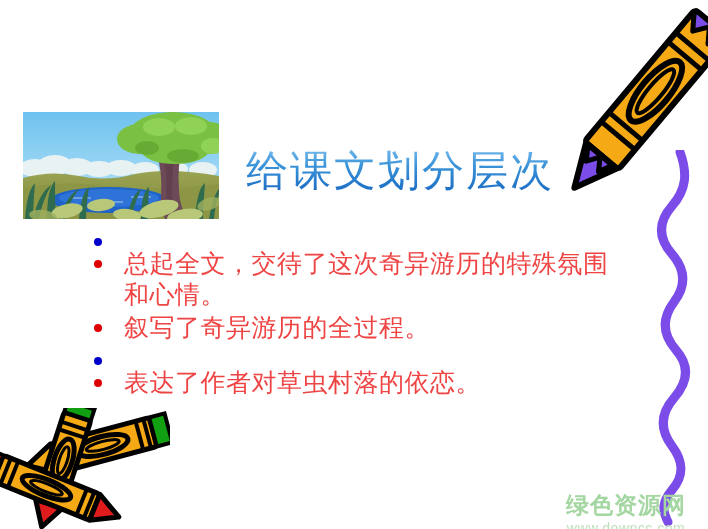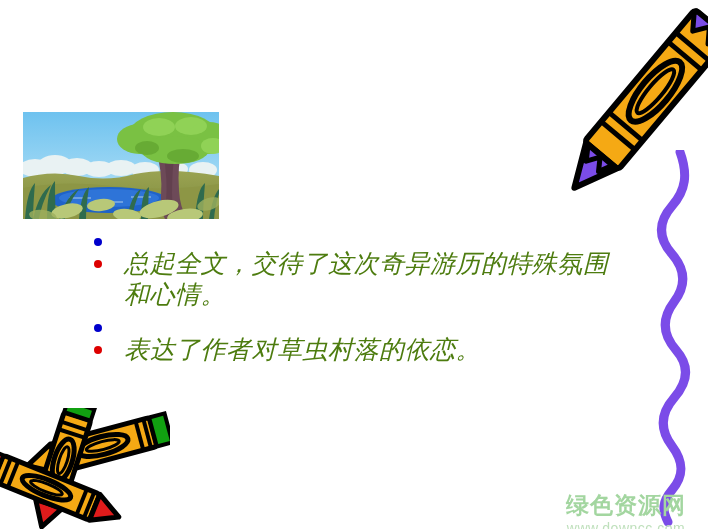--- a/index.html
+++ b/index.html
@@ -81,21 +81,21 @@
   .bullet-dot.blue { background: #0000cc; }
   .bullet-dot.red  { background: #dd0000; }
   .bullet-text {
     font-family: "Liberation Serif", "DejaVu Serif", serif;
     font-size: 25px;
     line-height: 31px;
     letter-spacing: 0.5px;
     font-weight: 400;
   }
   .bullet-text.blue { color: #0000cc; }
-  .bullet-text.red  { color: #4d7c0f; font-style: italic; }
+  .bullet-text.red  { color: #ef4444; }
 
   
   #watermark {
     position: absolute;
     left: 566px;
     top: 474px;
     text-align: center;
     margin-top: 19px;
   }
   #watermark-site-name {
@@ -193,33 +193,38 @@
         <ellipse cx="162" cy="104" rx="18" ry="7" transform="rotate(-8 162 104)"></ellipse>
         <ellipse cx="104" cy="103" rx="14" ry="6" transform="rotate(6 104 103)"></ellipse>
       </g>
       <g fill="#9eb05e" opacity="0.8">
         <ellipse cx="20" cy="104" rx="14" ry="6" transform="rotate(8 20 104)"></ellipse>
         <ellipse cx="186" cy="92" rx="12" ry="6" transform="rotate(-18 186 92)"></ellipse>
       </g>
     </svg>
   </div>
 
+  <div id="slide-title">给课文划分层次</div>
 
   <div id="bullet-list">
 
     <div class="bullet-row">
       <span class="bullet-dot blue"></span>
     </div>
 
     <div class="bullet-row">
       <span class="bullet-dot red"></span>
       <span class="bullet-text red">总起全文，交待了这次奇异游历的特殊氛围和心情。</span>
     </div>
 
 
+    <div class="bullet-row">
+      <span class="bullet-dot red"></span>
+      <span class="bullet-text red">叙写了奇异游历的全过程。</span>
+    </div>
 
     <div class="bullet-row">
       <span class="bullet-dot blue"></span>
     </div>
 
     <div class="bullet-row">
       <span class="bullet-dot red"></span>
       <span class="bullet-text red">表达了作者对草虫村落的依恋。</span>
     </div>
 

